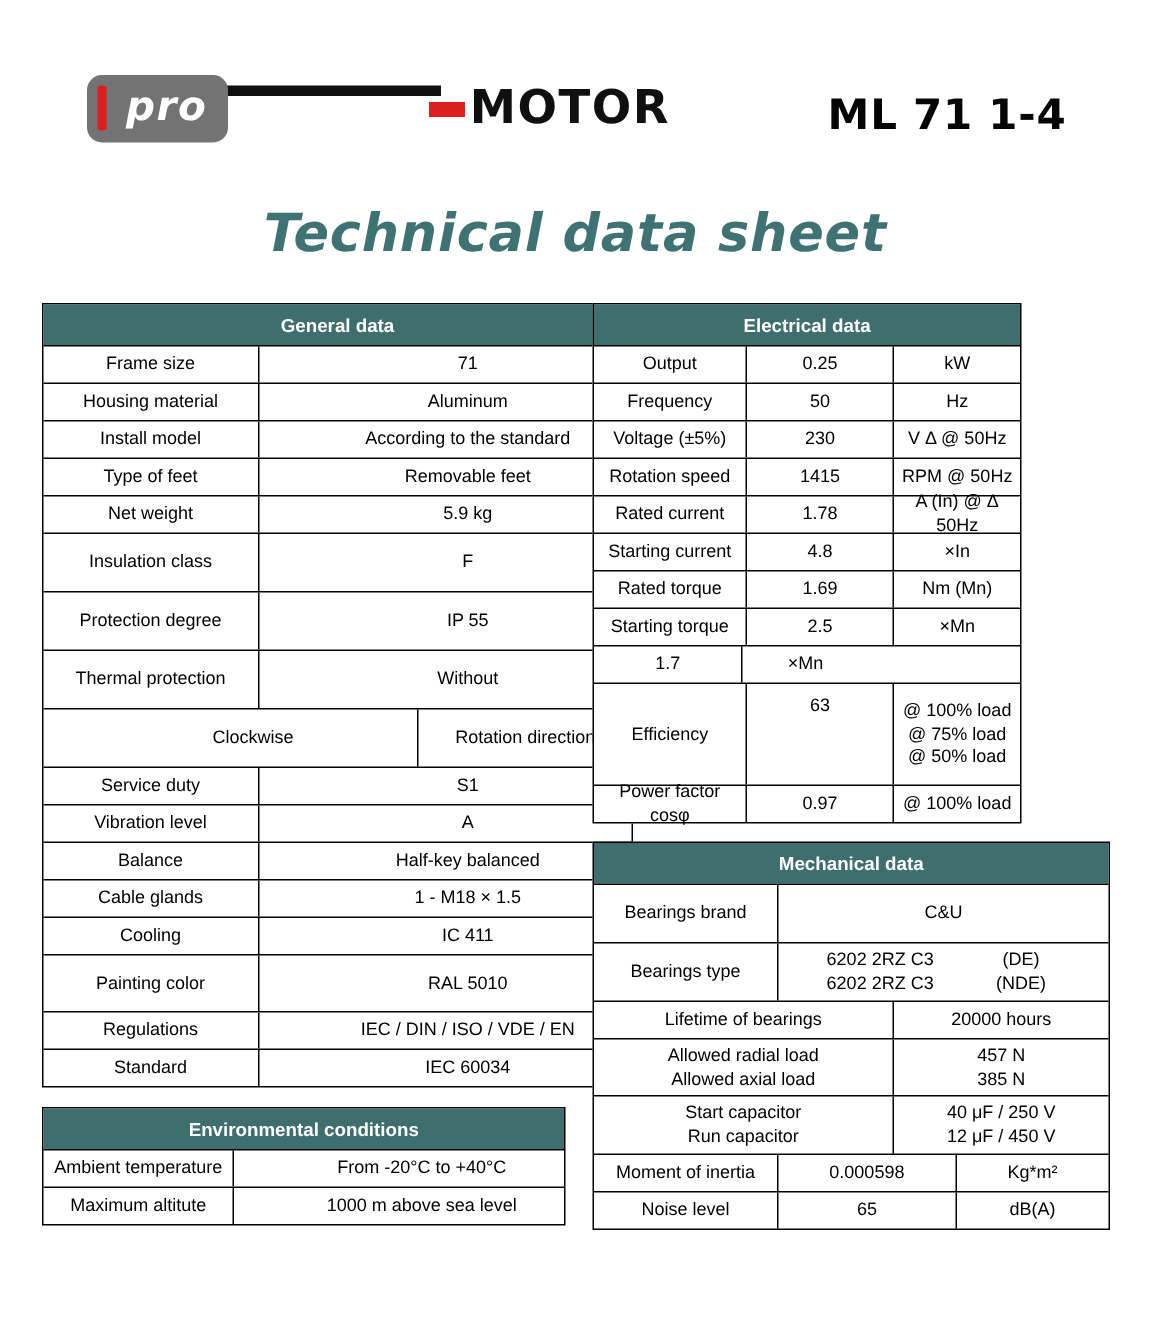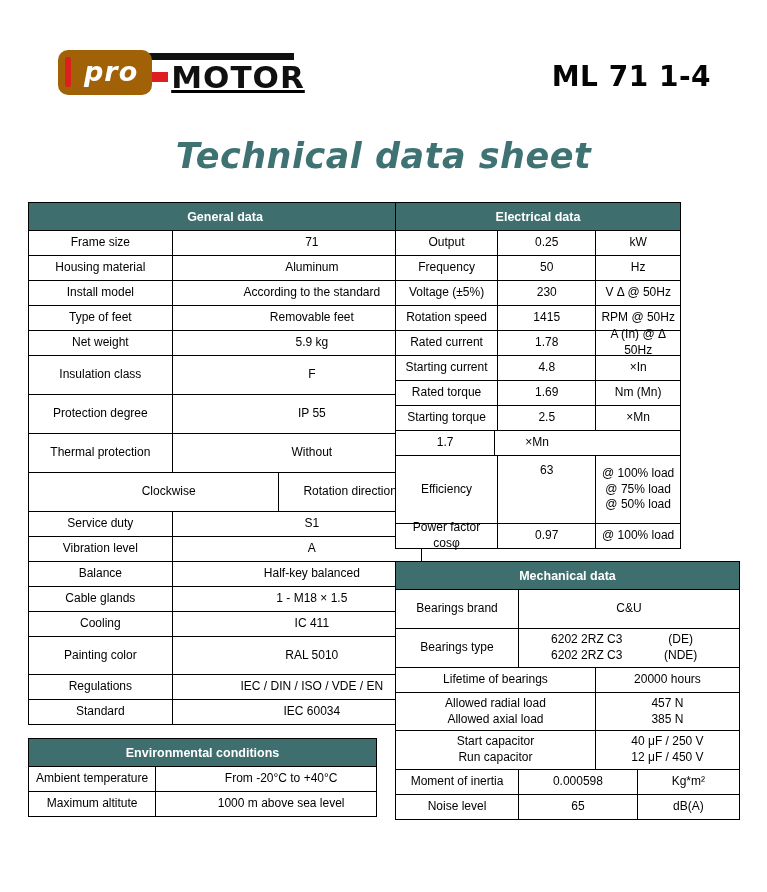--- a/index.html
+++ b/index.html
@@ -4,25 +4,25 @@
 <style>
   * { margin:0; padding:0; }
   body { background:#ffffff; }
   .page {
     position:relative; width:767px; height:892px; background:#fff;
     font-family:"Liberation Sans", sans-serif; color:#000; overflow:hidden;
   }
 
   
   .logo { position:absolute; left:58px; top:50px; display:flex; align-items:center; }
-  .logo-box { position:relative; background:#a16207; border-radius:10px; padding:8px 14px 10px 26px; }
+  .logo-box { position:relative; background:#737373; border-radius:10px; padding:8px 14px 10px 26px; }
   .logo-stripe { position:absolute; left:7px; top:7px; bottom:8px; width:6px; background:#dd1f1f; border-radius:2px; }
   .logo-pro { color:#fff; font-style:italic; font-weight:bold; font-size:27px; line-height:1;
               letter-spacing:1px; font-family:"DejaVu Sans", sans-serif; }
-  .logo-right { display:flex; flex-direction:column; align-items:flex-start;text-decoration:underline; }
+  .logo-right { display:flex; flex-direction:row; align-items:flex-start; }
   .logo-topbar { height:7px; width:150px; background:#101010; margin-left:-8px; margin-bottom:2px; }
   .logo-row { display:flex; align-items:center; }
   .logo-dash { width:24px; height:10px; background:#dd1f1f; margin-left:-8px; margin-right:3px; }
   .logo-motor { font-weight:bold; font-size:31px; line-height:1; letter-spacing:1px; color:#101010;
                 font-family:"DejaVu Sans", sans-serif; }
 
   .model { position:absolute; top:60px; right:56px; font-size:28px; font-weight:bold;
            font-family:"DejaVu Sans", sans-serif; color:#050505; letter-spacing:0.5px;margin-left:16px; }
 
   .sheet-title { position:absolute; top:136px; left:0; width:100%; text-align:center;

